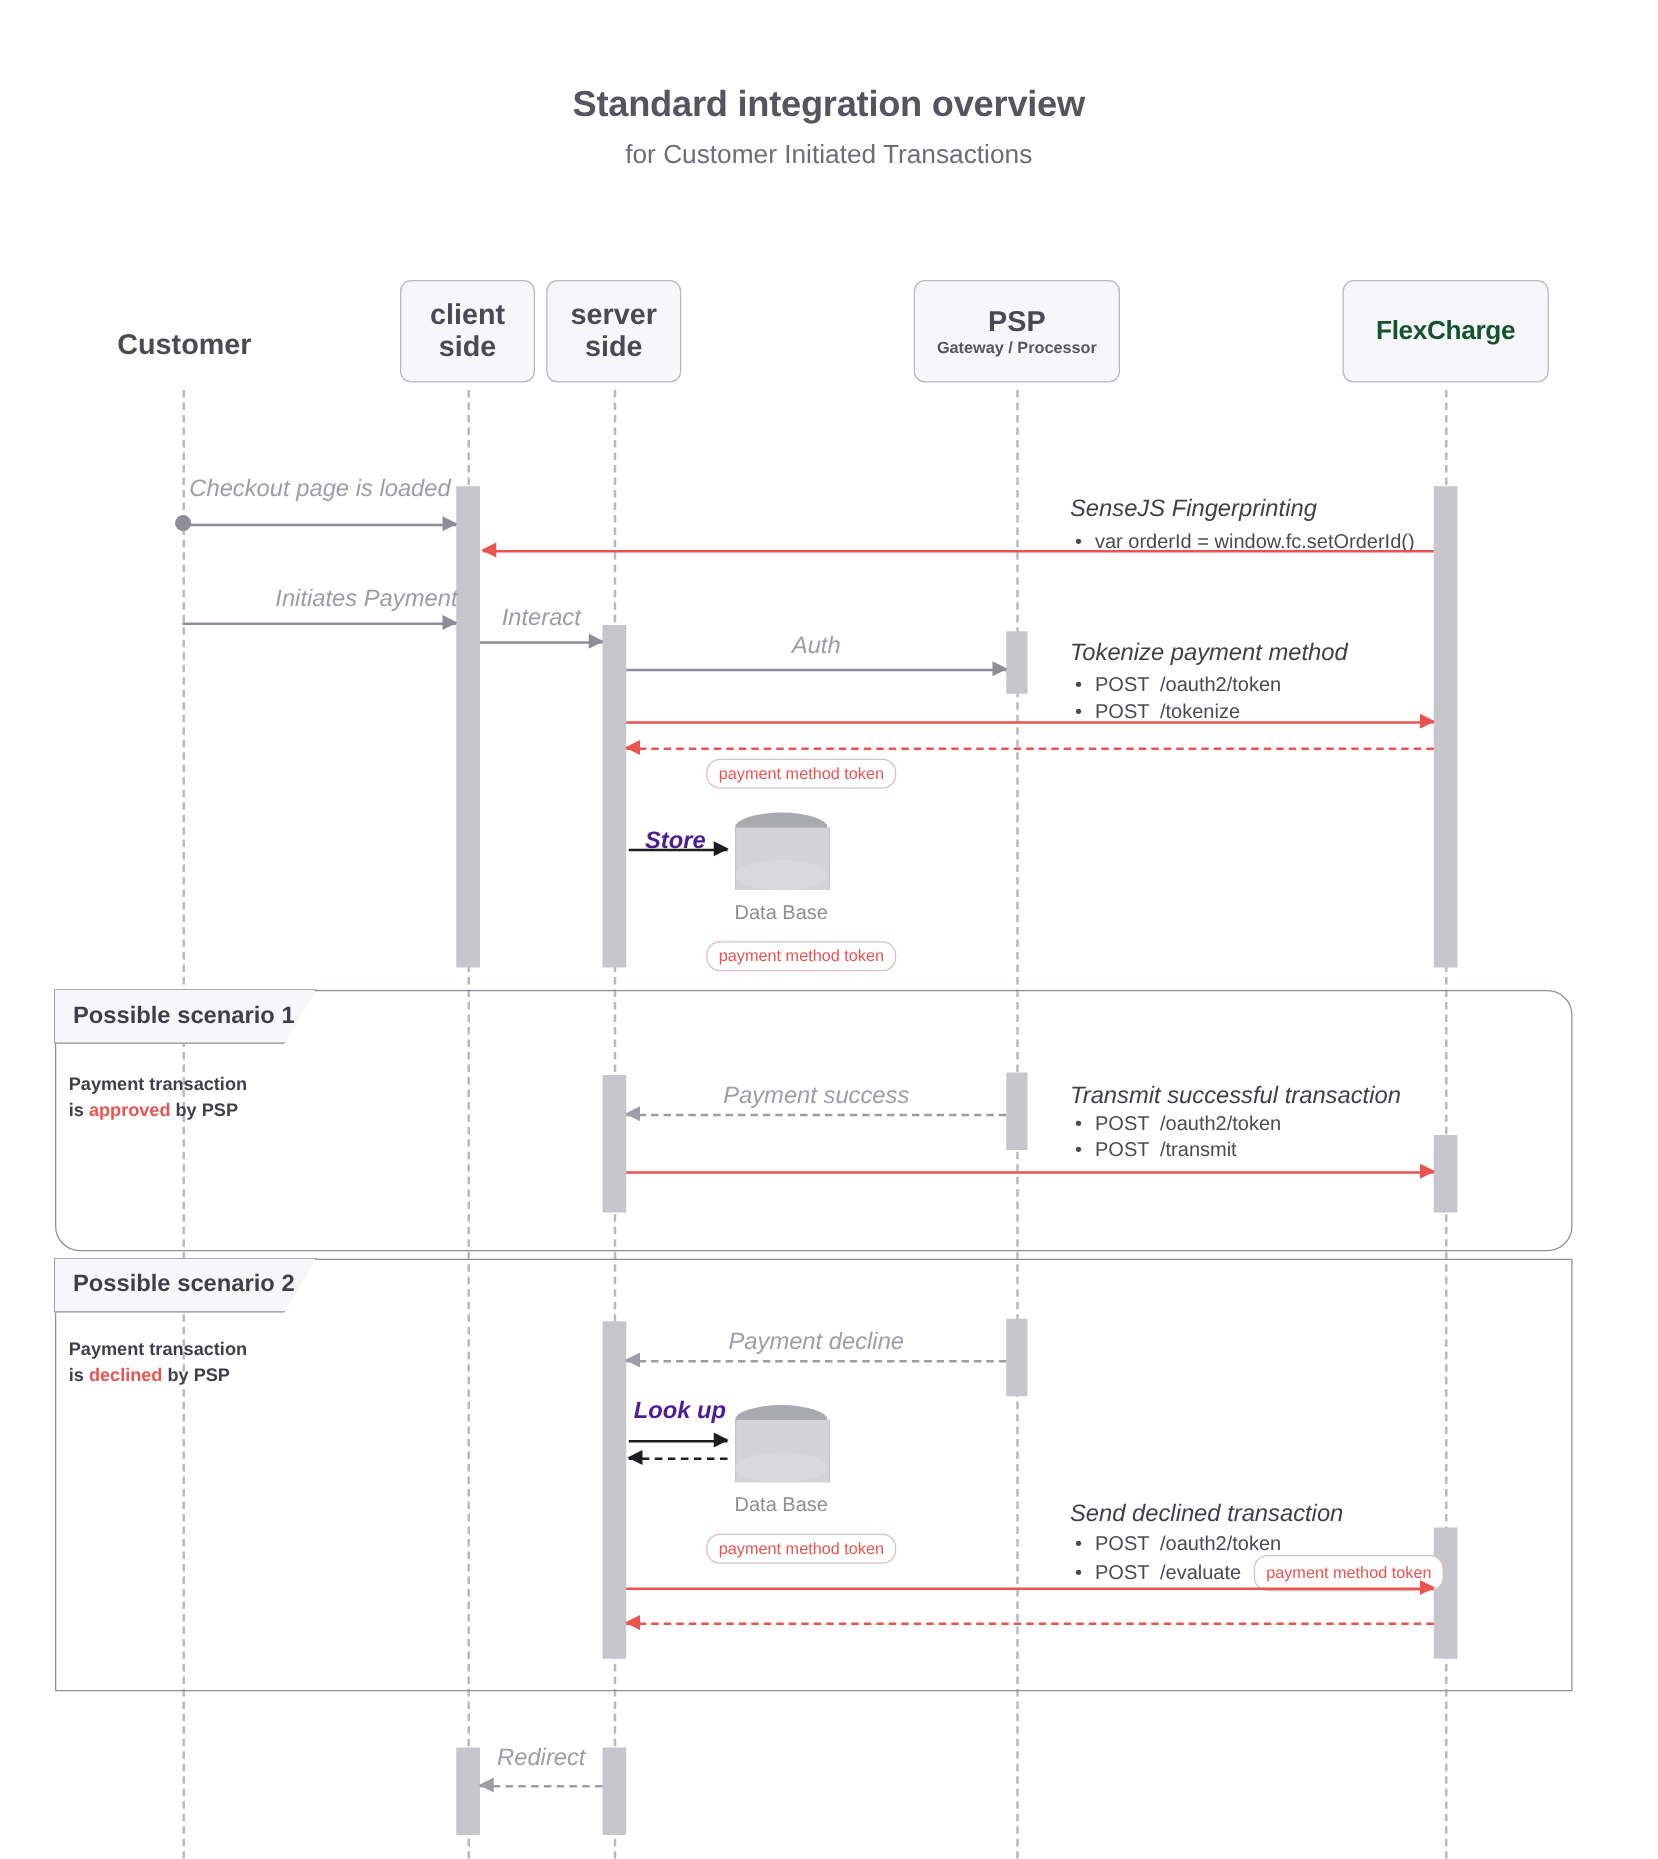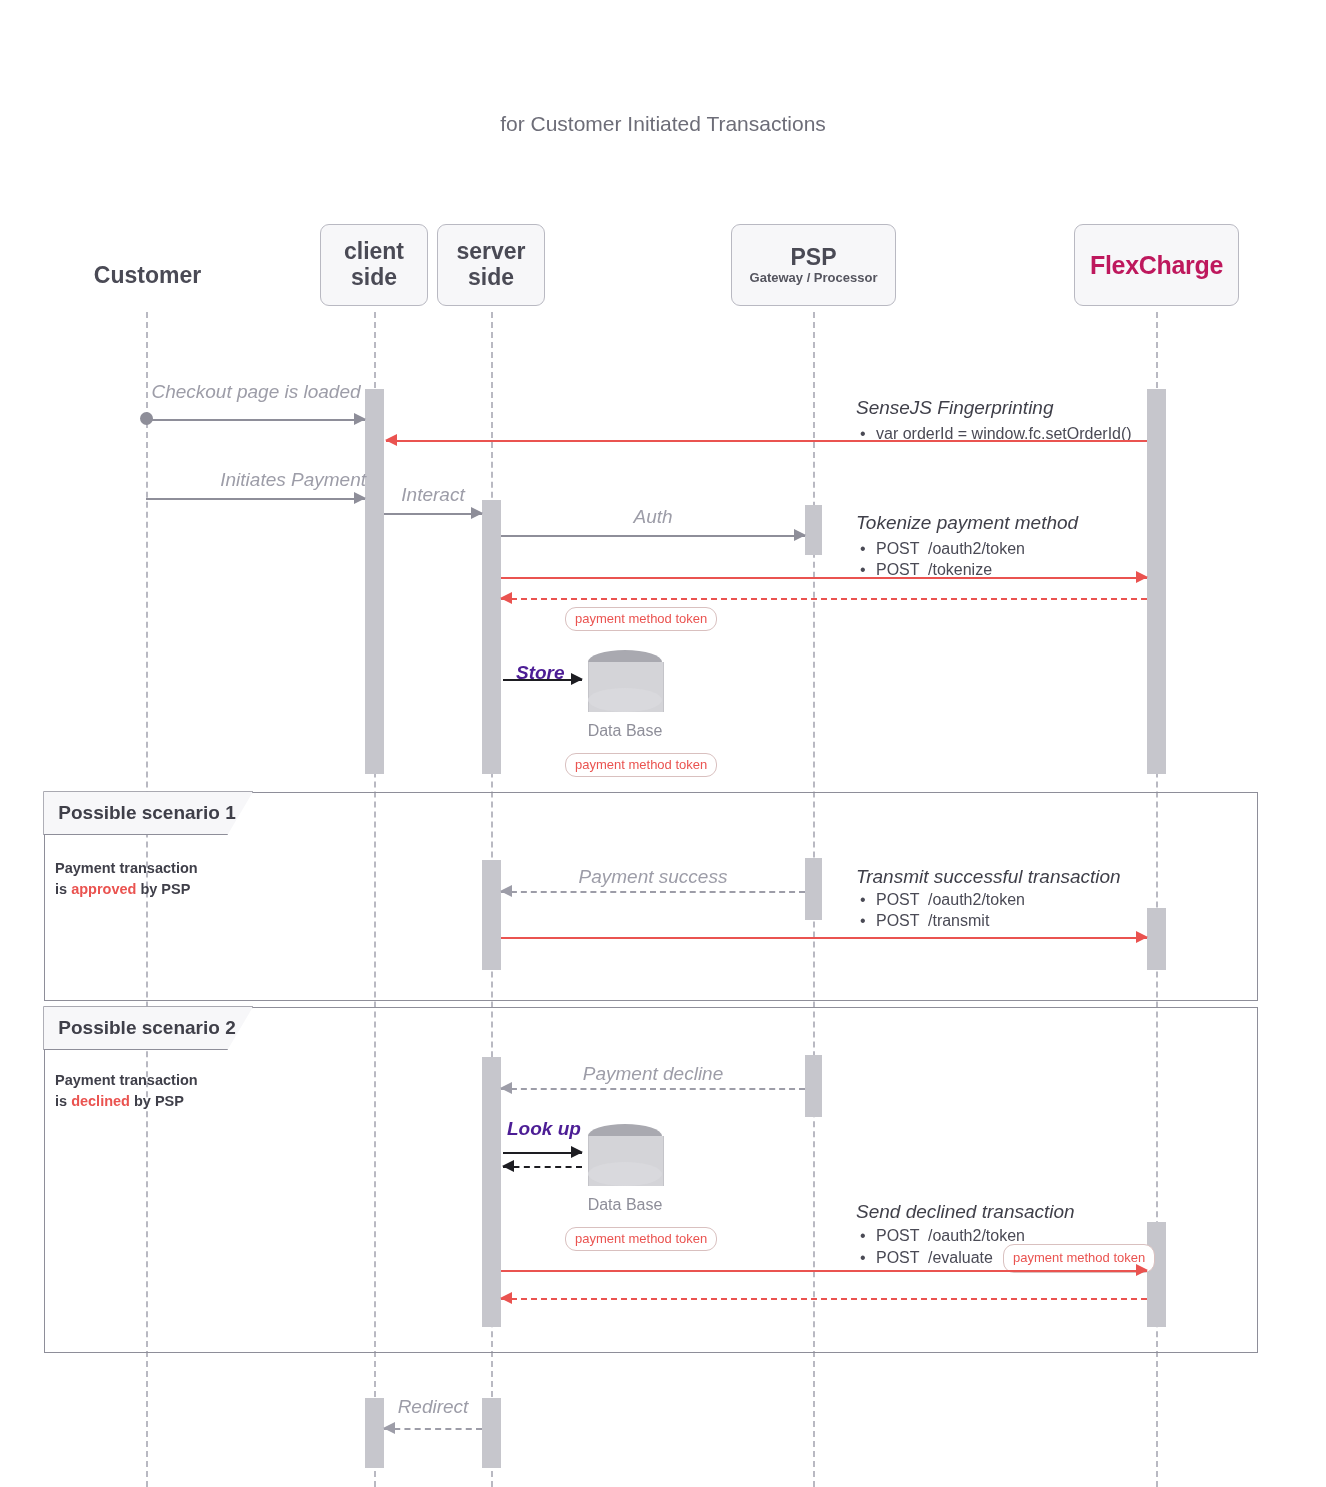--- a/index.html
+++ b/index.html
@@ -23,21 +23,21 @@
 
   
   .actor-box{
     box-sizing:border-box;
     background:#f7f7f9;border:1.5px solid #b9b9c2;border-radius:9px;
     display:flex;flex-direction:column;align-items:center;justify-content:center;
     text-align:center;
   }
   .actor-title{font-size:23px;font-weight:bold;color:#4a4a55;line-height:1.12;}
   .actor-sub{font-size:13px;font-weight:bold;color:#55555f;margin-top:0;}
-  .actor-title.brand{color:#be185d;font-size:25px;letter-spacing:-0.3px;}
+  .actor-title.brand{color:#14532d;font-size:21px;letter-spacing:-0.3px;}
   #actor-customer{
     left:60px;top:262px;width:175px;text-align:center;
     font-size:23px;font-weight:bold;color:#4a4a55;
   }
 
   
   .lifeline{width:0;border-left:2px dashed #b9b9c2;}
 
   
   .act{background:#c6c6cc;width:19px;}
@@ -107,20 +107,21 @@
   }
   .frame-tab span{font-size:19px;font-weight:bold;color:#3f3f49;white-space:nowrap;}
   .frame-desc{position:absolute;font-size:14.5px;font-weight:bold;color:#3f3f49;line-height:1.45;white-space:nowrap;}
   .frame-desc em{font-style:normal;color:#ea5350;}
 </style>
 </head>
 <body>
 
 <div class="stage">
 
+  <div class="abs" id="title">Standard integration overview</div>
   <div class="abs" id="subtitle">for Customer Initiated Transactions</div>
 
   <div class="abs" id="actor-customer">Customer</div>
 
   <div class="abs actor-box" style="left:320px;top:224px;width:108px;height:82px;">
     <div class="actor-title">client</div>
     <div class="actor-title">side</div>
   </div>
 
   <div class="abs actor-box" style="left:437px;top:224px;width:108px;height:82px;">
@@ -211,21 +212,21 @@
   <div class="abs db" style="left:588px;top:650px;">
     <div class="top"></div>
       <div class="body"></div>
       <div class="bot"></div>
   </div>
   <div class="abs db-caption" style="left:568px;top:722px;width:114px;">Data Base</div>
   <div class="abs" style="left:565px;top:753px;">
     <span class="pill">payment method token</span>
   </div>
 
-  <div class="abs frame" style="left:44px;top:792px;width:1214px;height:209px;">
+  <div class="abs frame" style="left:44px;top:792px;width:1214px;height:209px;border-radius:20px;">
     <div class="frame-tab" style="width:210px;">
       <span>Possible scenario 1</span>
     </div>
   </div>
   <div class="abs frame-desc" style="left:55px;top:858px;">
     <div>Payment transaction</div>
     <div><span>is </span><em>approved</em><span> by PSP</span></div>
   </div>
 
   <div class="abs act" style="left:482px;top:860px;height:110px;"></div>

